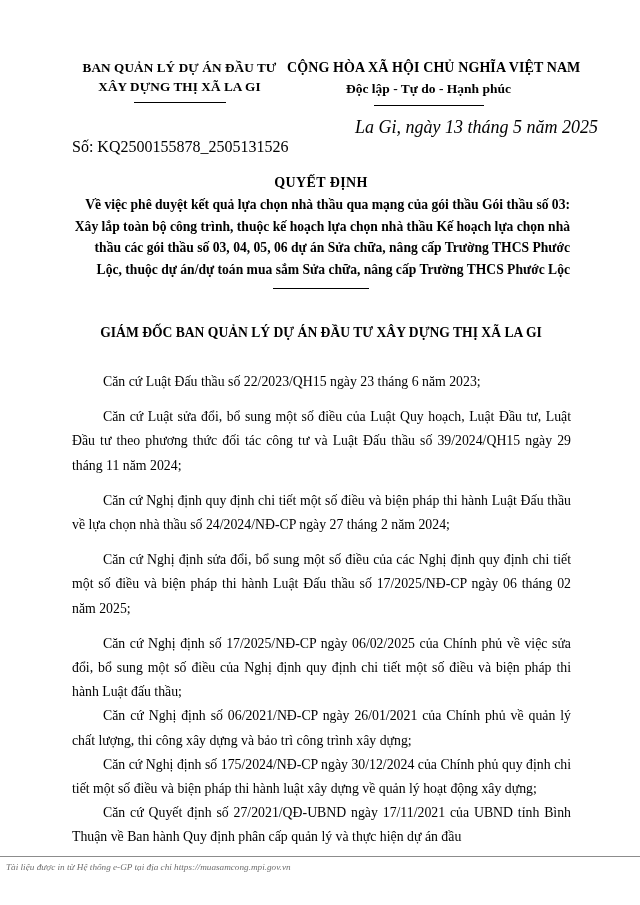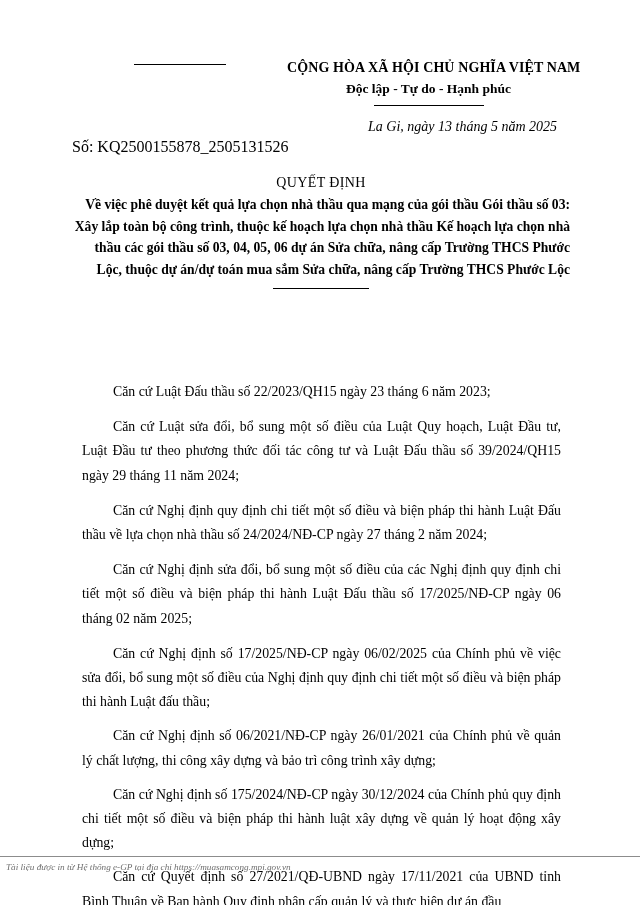--- a/index.html
+++ b/index.html
@@ -75,35 +75,35 @@
     line-height: 18px;
     white-space: nowrap;
   }
   .place-date {
     position: absolute;
     top: 118px;
     left: 355px;
     width: 215px;
     text-align: center;
     font-style: italic;
-    font-size: 14px;
+    font-size: 18px;
     line-height: 18px;
     white-space: nowrap;
   }
 
   
   .title-block {
     position: absolute;
     top: 172px;
     left: 72px;
     width: 498px;
     text-align: center;
   }
   .decision-word {
-    font-weight: normal;
+    font-weight: bold;
     font-size: 14px;
     letter-spacing: 0.4px;
     line-height: 21px;
   }
   .decision-subject {
     font-weight: bold;
     font-size: 13.6px;
     line-height: 21.5px;
     margin-top: 1px;
     text-align: right;
@@ -132,21 +132,21 @@
     position: absolute;
     top: 370px;
     left: 72px;
     width: 499px;
     font-size: 13.8px;
     line-height: 24.2px;
     text-align: justify;
     text-justify: inter-word;
   }
   .body-text p {
-    margin: 10px;
+    margin: 0;
     text-indent: 31px;
   }
   .p-gap { margin-top: 11px !important; }
 
   
   .footer-rule {
     position: absolute;
     left: 0;
     top: 856px;
     width: 640px;
@@ -164,38 +164,40 @@
     white-space: nowrap;
   }
 </style>
 </head>
 <body>
 
 <div class="page">
 
   <div class="header">
     <div class="header-left">
+      <div class="org-name">BAN QUẢN LÝ DỰ ÁN ĐẦU TƯ XÂY DỰNG THỊ XÃ LA GI</div>
       <hr class="rule-short rule-left">
     </div>
     <div class="header-right">
       <div class="nation-name">CỘNG HÒA XÃ HỘI CHỦ NGHĨA VIỆT NAM</div>
       <div class="motto">Độc lập - Tự do - Hạnh phúc</div>
       <hr class="rule-short rule-right">
     </div>
   </div>
 
   <div class="doc-number">Số: KQ2500155878_2505131526</div>
   <div class="place-date">La Gi, ngày 13 tháng 5 năm 2025</div>
 
   <div class="title-block">
     <div class="decision-word">QUYẾT ĐỊNH</div>
     <div class="decision-subject">Về việc phê duyệt kết quả lựa chọn nhà thầu qua mạng của gói thầu Gói thầu số 03: Xây lắp toàn bộ công trình, thuộc kế hoạch lựa chọn nhà thầu Kế hoạch lựa chọn nhà thầu các gói thầu số 03, 04, 05, 06 dự án Sửa chữa, nâng cấp Trường THCS Phước Lộc, thuộc dự án/dự toán mua sắm Sửa chữa, nâng cấp Trường THCS Phước Lộc</div>
     <hr class="rule-title">
   </div>
 
+  <div class="issuer">GIÁM ĐỐC BAN QUẢN LÝ DỰ ÁN ĐẦU TƯ XÂY DỰNG THỊ XÃ LA GI</div>
 
   <div class="body-text">
     <p>Căn cứ Luật Đấu thầu số 22/2023/QH15 ngày 23 tháng 6 năm 2023;</p>
     <p class="p-gap">Căn cứ Luật sửa đổi, bổ sung một số điều của Luật Quy hoạch, Luật Đầu tư, Luật Đầu tư theo phương thức đối tác công tư và Luật Đấu thầu số 39/2024/QH15 ngày 29 tháng 11 năm 2024;</p>
     <p class="p-gap">Căn cứ Nghị định quy định chi tiết một số điều và biện pháp thi hành Luật Đấu thầu về lựa chọn nhà thầu số 24/2024/NĐ-CP ngày 27 tháng 2 năm 2024;</p>
     <p class="p-gap">Căn cứ Nghị định sửa đổi, bổ sung một số điều của các Nghị định quy định chi tiết một số điều và biện pháp thi hành Luật Đấu thầu số 17/2025/NĐ-CP ngày 06 tháng 02 năm 2025;</p>
     <p class="p-gap">Căn cứ Nghị định số 17/2025/NĐ-CP ngày 06/02/2025 của Chính phủ về việc sửa đổi, bổ sung một số điều của Nghị định quy định chi tiết một số điều và biện pháp thi hành Luật đấu thầu;</p>
     <p>Căn cứ Nghị định số 06/2021/NĐ-CP ngày 26/01/2021 của Chính phủ về quản lý chất lượng, thi công xây dựng và bảo trì công trình xây dựng;</p>
     <p>Căn cứ Nghị định số 175/2024/NĐ-CP ngày 30/12/2024 của Chính phủ quy định chi tiết một số điều và biện pháp thi hành luật xây dựng về quản lý hoạt động xây dựng;</p>
     <p>Căn cứ Quyết định số 27/2021/QĐ-UBND ngày 17/11/2021 của UBND tỉnh Bình Thuận về Ban hành Quy định phân cấp quản lý và thực hiện dự án đầu</p>

